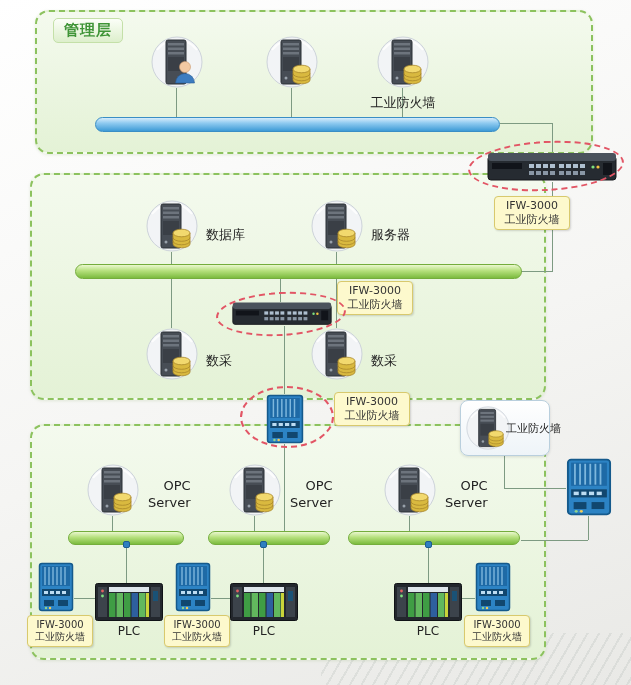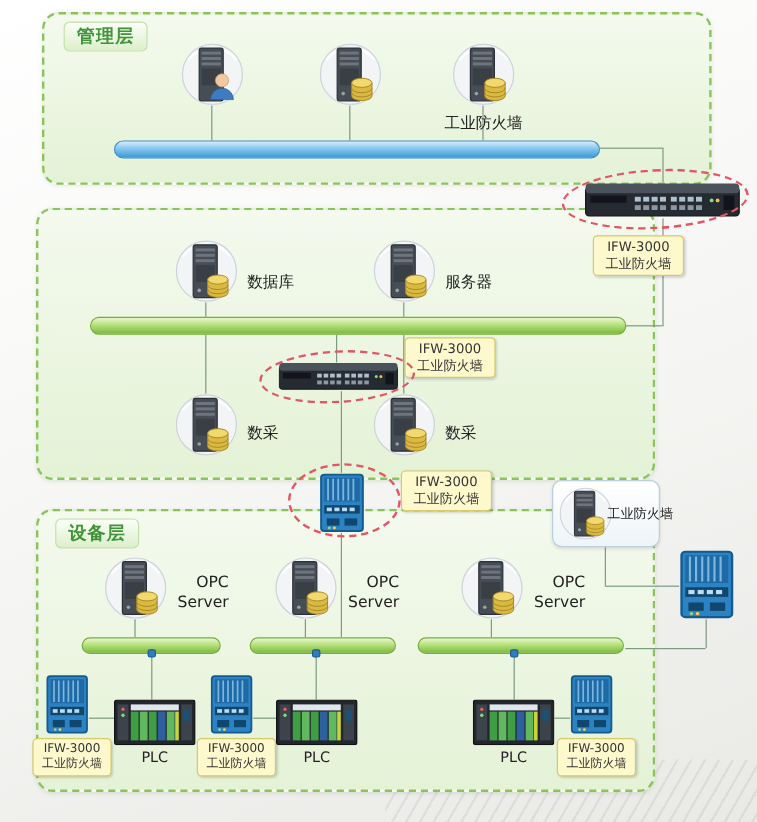--- a/index.html
+++ b/index.html
@@ -40,21 +40,20 @@
 
 <div class="stage">
 
   <div class="bg-pattern"></div>
 
   <div class="layer-box" style="left:35px;top:10px;width:558px;height:144px;"></div>
   <div class="layer-box" style="left:30px;top:173px;width:516px;height:227px;"></div>
   <div class="layer-box" style="left:30px;top:424px;width:516px;height:236px;"></div>
 
   <span class="layer-label" style="left:53px;top:18px;">管理层</span>
-  <span class="layer-label" style="left:46px;top:432px;">设备层</span>
 
   <div class="lineV" style="left:176px;top:88px;height:29px;"></div>
   <div class="lineV" style="left:291px;top:88px;height:29px;"></div>
   <div class="lineV" style="left:402px;top:88px;height:29px;"></div>
   <div class="lineH" style="left:500px;top:123px;width:53px;"></div>
   <div class="lineV" style="left:552px;top:124px;height:28px;"></div>
   <div class="lineV" style="left:552px;top:182px;height:90px;"></div>
   <div class="lineH" style="left:521px;top:271px;width:31px;"></div>
 
   <div class="lineV" style="left:171px;top:252px;height:12px;"></div>

